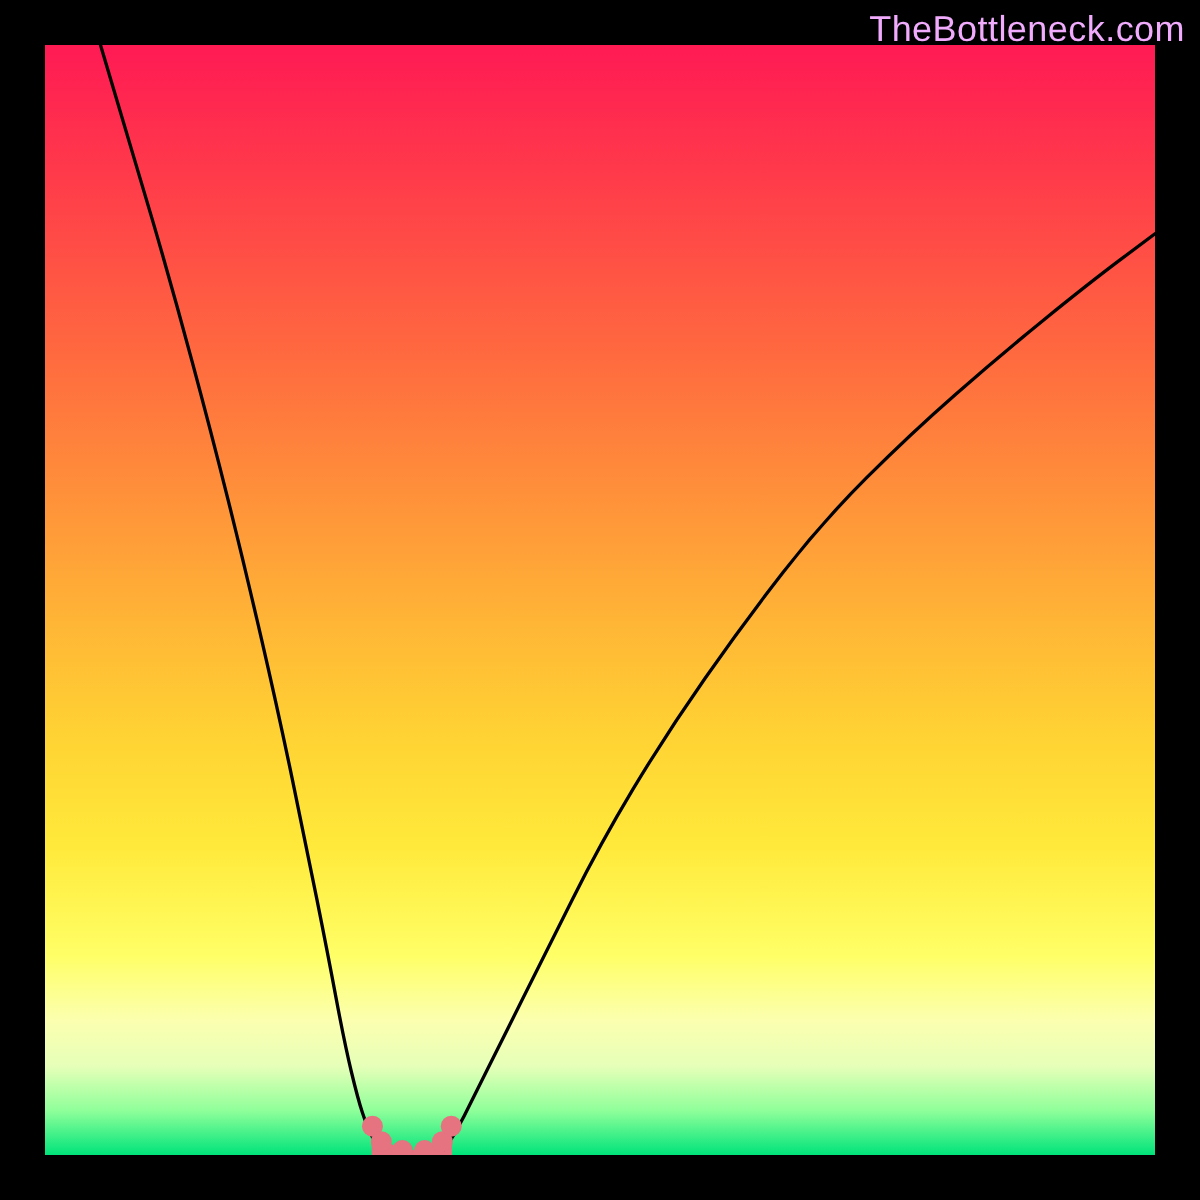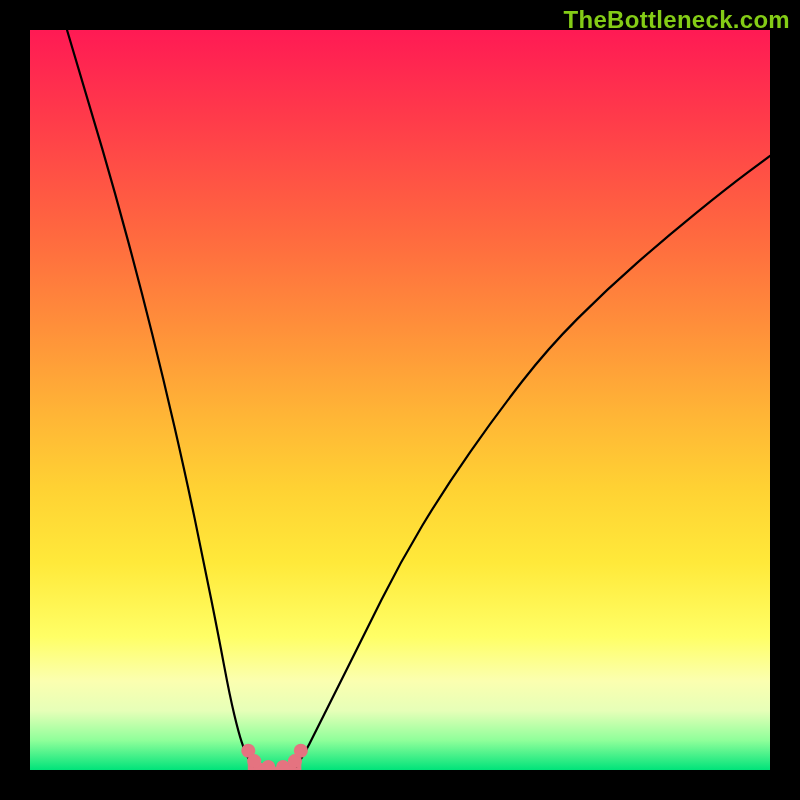--- a/index.html
+++ b/index.html
@@ -38,23 +38,23 @@
       #fbffb0 88%,
       #e6ffb8 92%,
       #8fff9a 96%,
       #00e37a 100%
     );
   }
   .watermark {
     position: absolute;
     top: 6px;
     right: 10px;
-    color: #84cc16;
+    color: #f0abfc;
     font-size: 24px;
-    font-weight: 700;
+    font-weight: 400;
     letter-spacing: 0.3px;
   }
   svg {
     position: absolute;
     left: 0;
     top: 0;
   }
   .curve {
     fill: none;
     stroke: #000;

